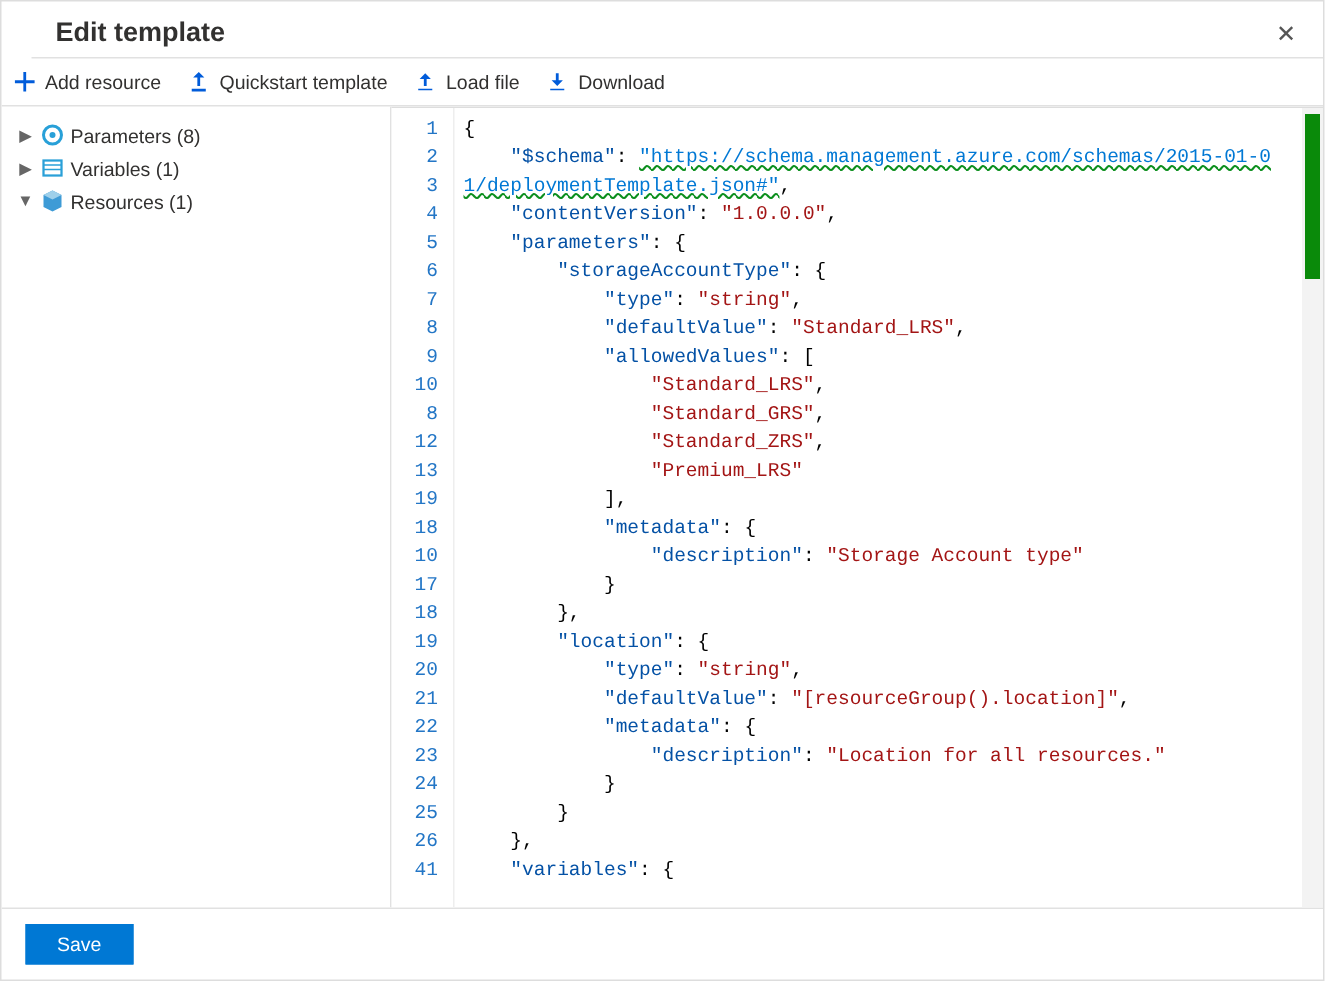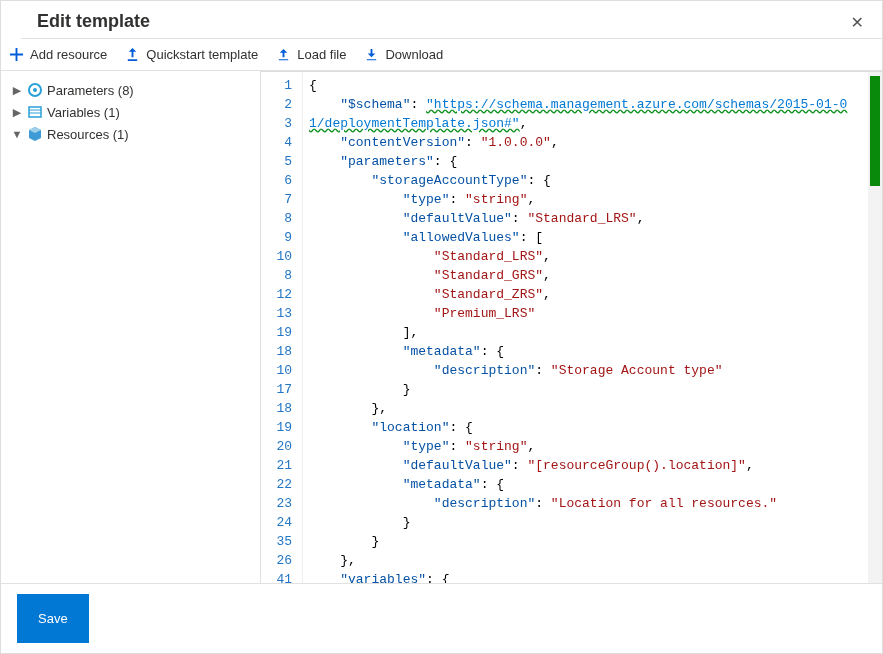--- a/index.html
+++ b/index.html
@@ -138,21 +138,21 @@
   }
 
   
   .footer {
     border-top: 1px solid #e1e1e1;
     padding: 10px 16px;
     display: flex;
     gap: 10px;
   }
   .btn {
-    padding: 16px 20px;
+    padding: 5px 20px;
     font-size: 13px;
     cursor: pointer;
     border: 1px solid #0078d4;
     background: #fff;
     color: #0078d4;
   }
   .btn.primary {
     background: #0078d4;
     color: #fff;
   }
@@ -249,21 +249,21 @@
         <div>18</div>
         <div>10</div>
         <div>17</div>
         <div>18</div>
         <div>19</div>
         <div>20</div>
         <div>21</div>
         <div>22</div>
         <div>23</div>
         <div>24</div>
-        <div>35</div>
+        <div>25</div>
         <div>26</div>
         <div>41</div>
       </div>
     <div class="code" id="code"><div class="line"><span class="tok-brace">{</span></div><div class="line">    <span class="tok-key">"$schema"</span>: <span class="tok-link">"https://schema.management.azure.com/schemas/2015-01-01/deploymentTemplate.json#"</span>,</div><div class="line">    <span class="tok-key">"contentVersion"</span>: <span class="tok-str">"1.0.0.0"</span>,</div><div class="line">    <span class="tok-key">"parameters"</span>: <span class="tok-brace">{</span></div><div class="line">        <span class="tok-key">"storageAccountType"</span>: <span class="tok-brace">{</span></div><div class="line">            <span class="tok-key">"type"</span>: <span class="tok-str">"string"</span>,</div><div class="line">            <span class="tok-key">"defaultValue"</span>: <span class="tok-str">"Standard_LRS"</span>,</div><div class="line">            <span class="tok-key">"allowedValues"</span>: [</div><div class="line">                <span class="tok-str">"Standard_LRS"</span>,</div><div class="line">                <span class="tok-str">"Standard_GRS"</span>,</div><div class="line">                <span class="tok-str">"Standard_ZRS"</span>,</div><div class="line">                <span class="tok-str">"Premium_LRS"</span></div><div class="line">            ],</div><div class="line">            <span class="tok-key">"metadata"</span>: <span class="tok-brace">{</span></div><div class="line">                <span class="tok-key">"description"</span>: <span class="tok-str">"Storage Account type"</span></div><div class="line">            <span class="tok-brace">}</span></div><div class="line">        <span class="tok-brace">}</span>,</div><div class="line">        <span class="tok-key">"location"</span>: <span class="tok-brace">{</span></div><div class="line">            <span class="tok-key">"type"</span>: <span class="tok-str">"string"</span>,</div><div class="line">            <span class="tok-key">"defaultValue"</span>: <span class="tok-str">"[resourceGroup().location]"</span>,</div><div class="line">            <span class="tok-key">"metadata"</span>: <span class="tok-brace">{</span></div><div class="line">                <span class="tok-key">"description"</span>: <span class="tok-str">"Location for all resources."</span></div><div class="line">            <span class="tok-brace">}</span></div><div class="line">        <span class="tok-brace">}</span></div><div class="line">    <span class="tok-brace">}</span>,</div><div class="line">    <span class="tok-key">"variables"</span>: <span class="tok-brace">{</span></div></div>
     <div class="scrollbar">
       <div class="scroll-thumb"></div>
     </div>
   </div>
 </div>
 

